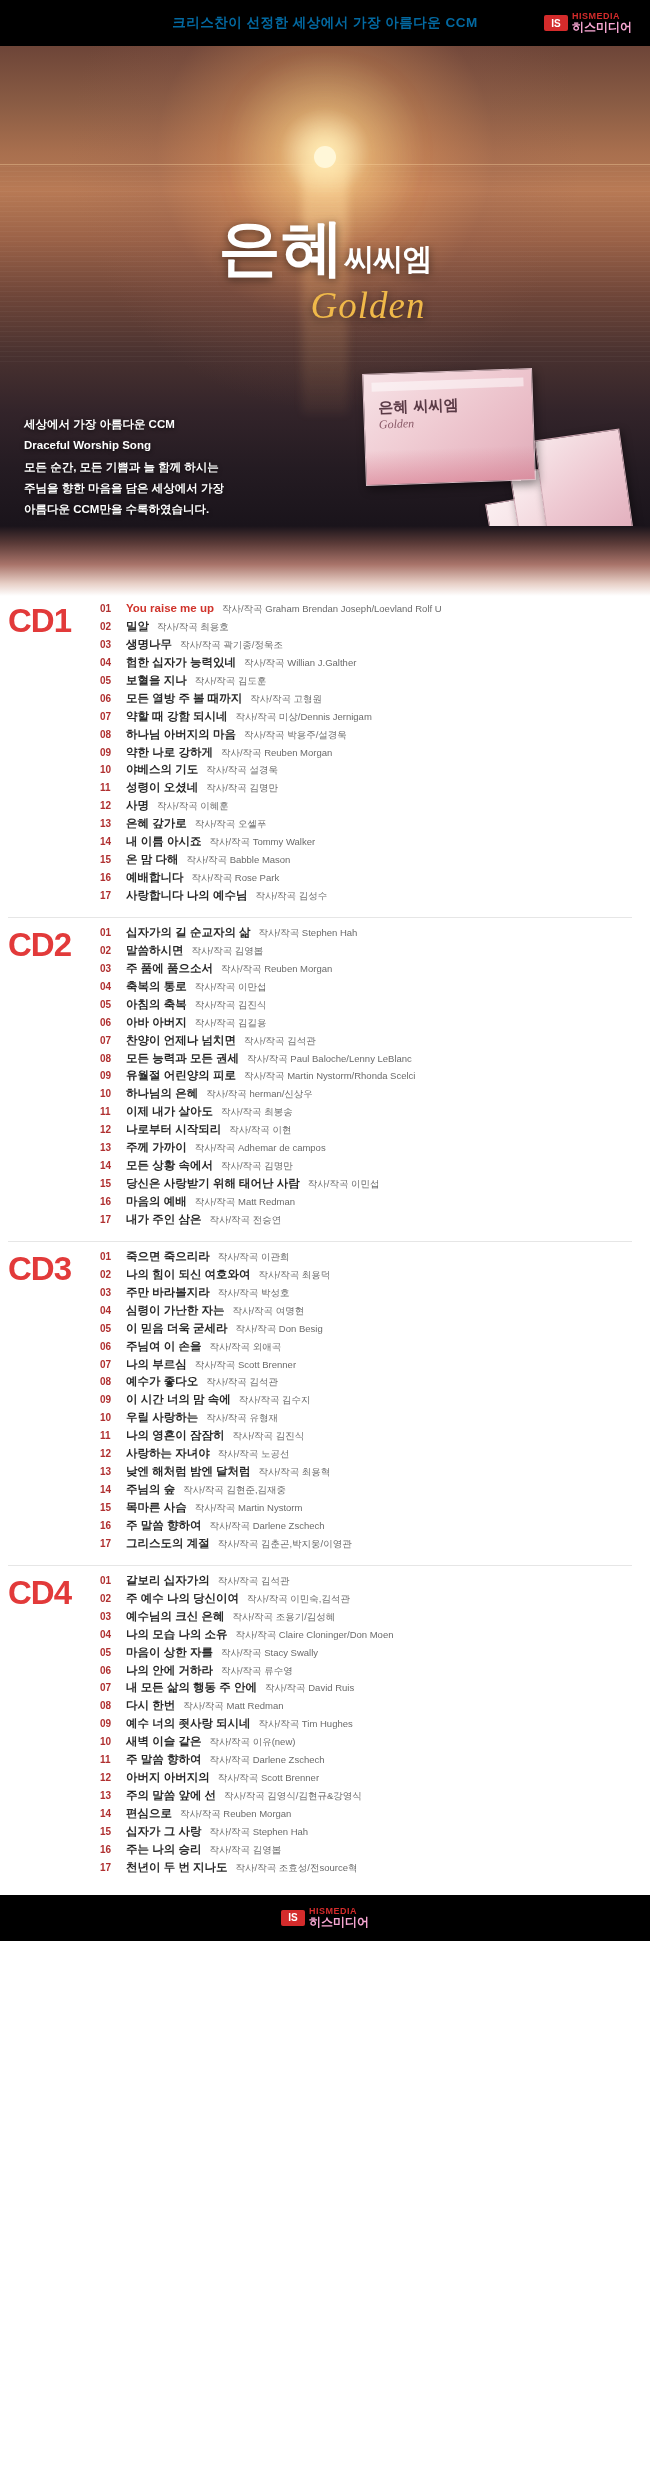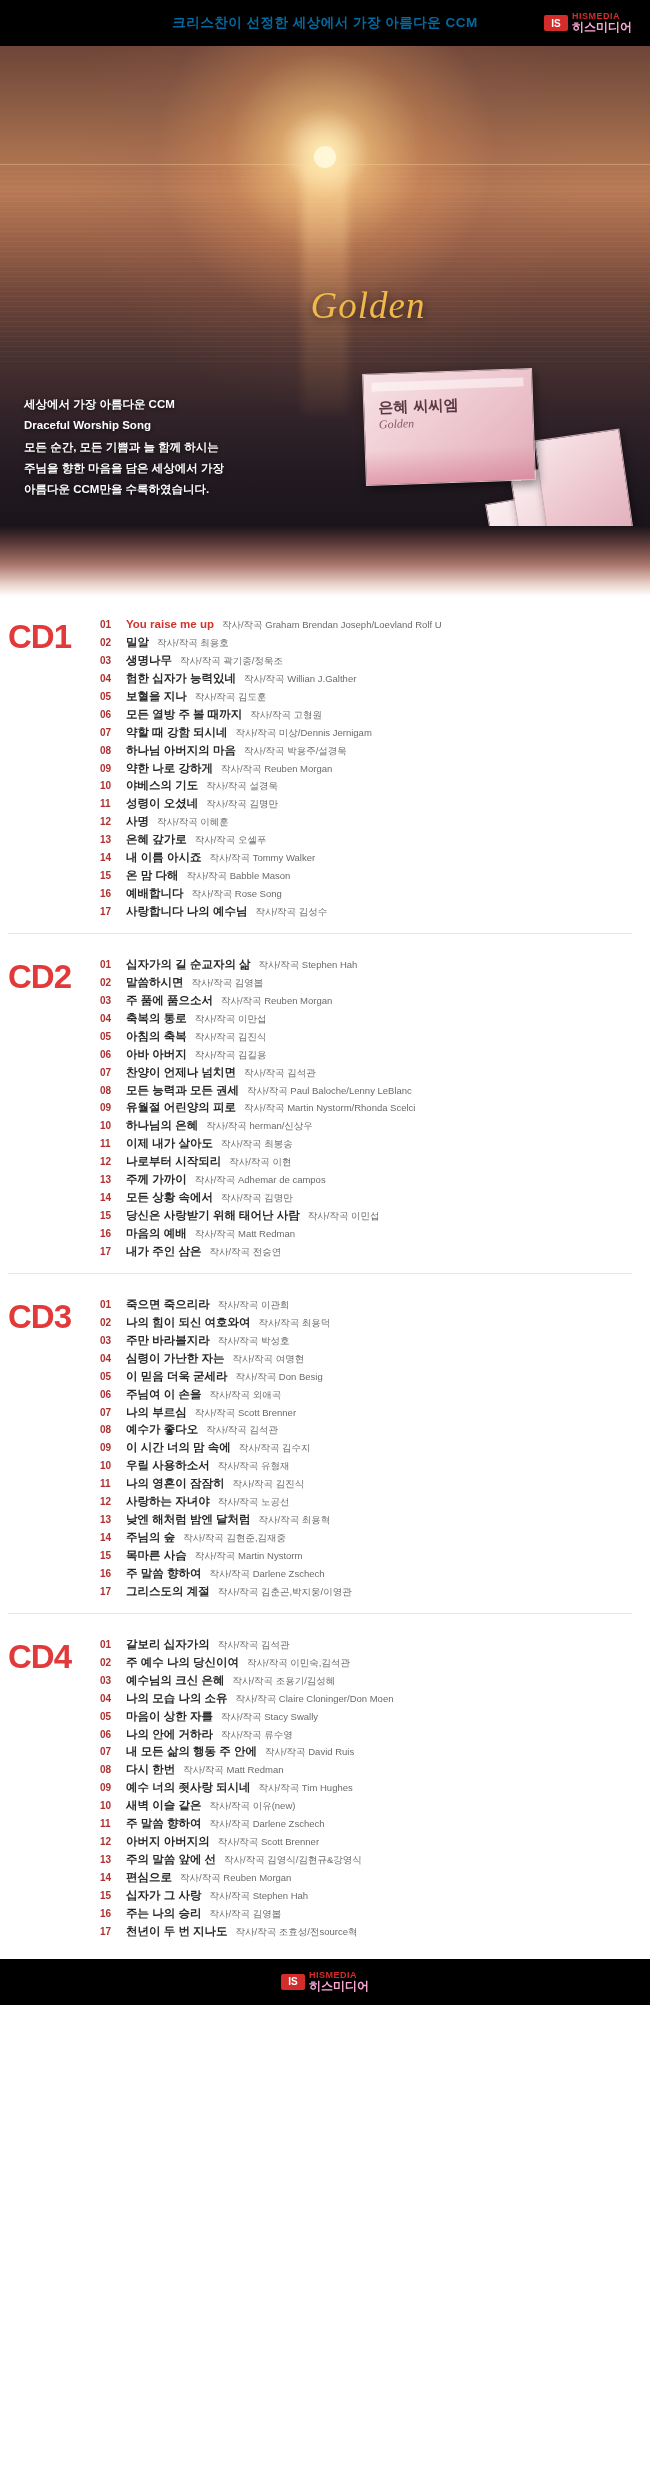--- a/index.html
+++ b/index.html
@@ -151,21 +151,21 @@
     font-style: italic;
     color: #f0b94a;
     letter-spacing: 1px;
     padding-left: 86px;
     text-shadow: 0 2px 8px rgba(0,0,0,0.5);
   }
 
   .hero-copy {
     position: absolute;
     left: 24px;
-    top: 348px;
+    top: 368px;
     color: #ffffff;
     font-size: 11.5px;
     line-height: 1.85;
     font-weight: bold;
     text-shadow: 0 1px 4px rgba(0,0,0,0.7);
   }
 
   
   .pkg-box {
     position: absolute;
@@ -250,21 +250,20 @@
   }
 
   
   .cd-section {
     position: relative;
     padding: 4px 0 10px 0;
   }
   .cd-inner {
     display: flex;
     align-items: flex-start;
-    margin-top: 16px;
   }
   .cd-label {
     width: 100px;
     flex: 0 0 100px;
     padding-left: 8px;
     padding-top: 2px;
     font-family: "Liberation Sans", sans-serif;
     font-size: 33px;
     font-weight: bold;
     color: #e23a3a;
@@ -335,20 +334,23 @@
       </div>
     </div>
   </div>
 
   <div class="hero">
     <div class="sun-path"></div>
     <div class="horizon"></div>
     <div class="sea-shimmer"></div>
     <div class="sun"></div>
 
+    <div class="hero-title-kr">
+      <span>은혜</span><span class="small">씨씨엠</span>
+    </div>
     <div class="hero-title-en">Golden</div>
 
     <div class="pkg-case3"></div>
     <div class="pkg-case2"></div>
     <div class="pkg-case"></div>
     <div class="pkg-box">
       <div class="pkg-box-top"></div>
       <div class="pkg-box-label">
         <span>은혜 씨씨엠</span>
         <small>Golden</small>
@@ -442,21 +444,21 @@
               <span class="track-credit">작사/작곡  Tommy Walker</span>
             </div>
             <div class="track">
               <span class="track-num">15</span>
               <span class="track-title">온 맘 다해</span>
               <span class="track-credit">작사/작곡  Babble Mason</span>
             </div>
             <div class="track">
               <span class="track-num">16</span>
               <span class="track-title">예배합니다</span>
-              <span class="track-credit">작사/작곡  Rose Song</span>
+              <span class="track-credit">작사/작곡  Rose Park</span>
             </div>
             <div class="track">
               <span class="track-num">17</span>
               <span class="track-title">사랑합니다 나의 예수님</span>
               <span class="track-credit">작사/작곡  김성수</span>
             </div>
           </div>
         </div>
       </div>
       <div class="sect-divider"></div>
@@ -597,21 +599,21 @@
               <span class="track-title">예수가 좋다오</span>
               <span class="track-credit">작사/작곡  김석관</span>
             </div>
             <div class="track">
               <span class="track-num">09</span>
               <span class="track-title">이 시간 너의 맘 속에</span>
               <span class="track-credit">작사/작곡  김수지</span>
             </div>
             <div class="track">
               <span class="track-num">10</span>
-              <span class="track-title">우릴 사용하소서</span>
+              <span class="track-title">우릴 사랑하는</span>
               <span class="track-credit">작사/작곡  유형재</span>
             </div>
             <div class="track">
               <span class="track-num">11</span>
               <span class="track-title">나의 영혼이 잠잠히</span>
               <span class="track-credit">작사/작곡  김진식</span>
             </div>
             <div class="track">
               <span class="track-num">12</span>
               <span class="track-title">사랑하는 자녀야</span>

